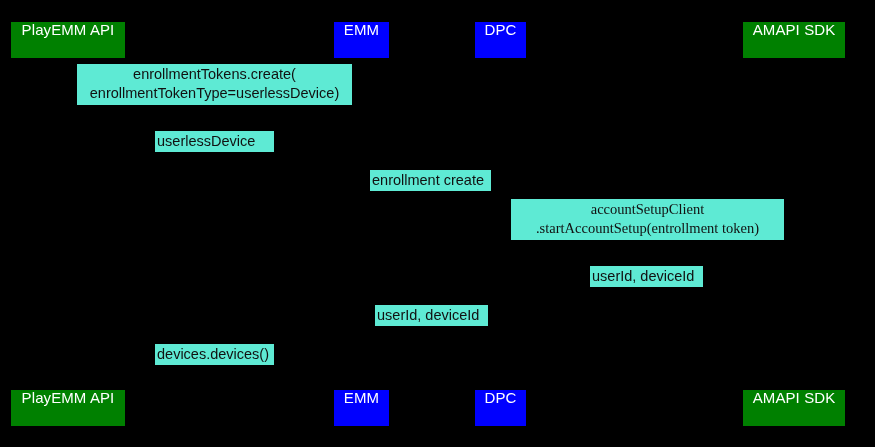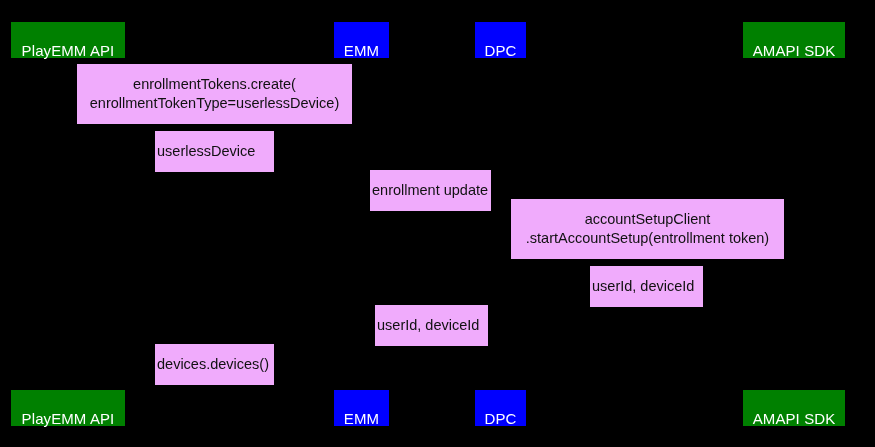--- a/index.html
+++ b/index.html
@@ -11,38 +11,38 @@
     position: relative;
     width: 875px;
     height: 447px;
     background: #000000;
     overflow: hidden;
     font-family: "Liberation Sans", sans-serif;
   }
   .participant {
     position: absolute;
     display: flex;
-    align-items: flex-end;
+    align-items: flex-start;
     justify-content: center;
     color: #ffffff;
     font-size: 15px;
     line-height: 1;
     letter-spacing: 0.1px;
     white-space: nowrap;
     box-sizing: border-box;
   }
   .msg {
     position: absolute;
-    background: #f0abfc;
+    background: #5eead4;
     color: #111111;
     font-size: 14.5px;
     line-height: 19px;
     white-space: pre;
     box-sizing: border-box;
-    padding: 11px 2px;
+    padding: 1px 2px;
   }
   .msg.center { text-align: center; }
   .msg.left { text-align: left; }
 </style>
 </head>
 <body>
 
 <div id="diagram">
 
   <div class="participant" id="p0-top" style="left: 11px; top: 22px; width: 114px; height: 36px; background: rgb(0, 128, 0);">
@@ -54,22 +54,22 @@
   <div class="participant" id="p2-top" style="left: 475px; top: 22px; width: 51px; height: 36px; background: rgb(0, 0, 255);">
     <span>DPC</span>
   </div>
   <div class="participant" id="p3-top" style="left: 743px; top: 22px; width: 102px; height: 36px; background: rgb(0, 128, 0);">
     <span>AMAPI SDK</span>
   </div>
 
   <div class="msg center" id="m0" style="left: 77px; top: 64px; width: 275px; min-height: 41px;">enrollmentTokens.create(
 enrollmentTokenType=userlessDevice)</div>
   <div class="msg left" id="m1" style="left: 155px; top: 131px; width: 119px; min-height: 21px;">userlessDevice</div>
-  <div class="msg left" id="m2" style="left: 370px; top: 170px; width: 121px; min-height: 21px;">enrollment update</div>
-  <div class="msg center" id="m3" style="left: 511px; top: 199px; width: 273px; min-height: 41px;">accountSetupClient
+  <div class="msg left" id="m2" style="left: 370px; top: 170px; width: 121px; min-height: 21px;">enrollment create</div>
+  <div class="msg center" id="m3" style="left: 511px; top: 199px; width: 273px; min-height: 41px; font-family: Liberation Serif, serif;">accountSetupClient
 .startAccountSetup(entrollment token)</div>
   <div class="msg left" id="m4" style="left: 590px; top: 266px; width: 113px; min-height: 21px;">userId, deviceId</div>
   <div class="msg left" id="m5" style="left: 375px; top: 305px; width: 113px; min-height: 21px;">userId, deviceId</div>
   <div class="msg left" id="m6" style="left: 155px; top: 344px; width: 119px; min-height: 21px;">devices.devices()</div>
 
   <div class="participant" id="p0-bot" style="left: 11px; top: 390px; width: 114px; height: 36px; background: rgb(0, 128, 0);">
     <span>PlayEMM API</span>
   </div>
   <div class="participant" id="p1-bot" style="left: 334px; top: 390px; width: 55px; height: 36px; background: rgb(0, 0, 255);">
     <span>EMM</span>

